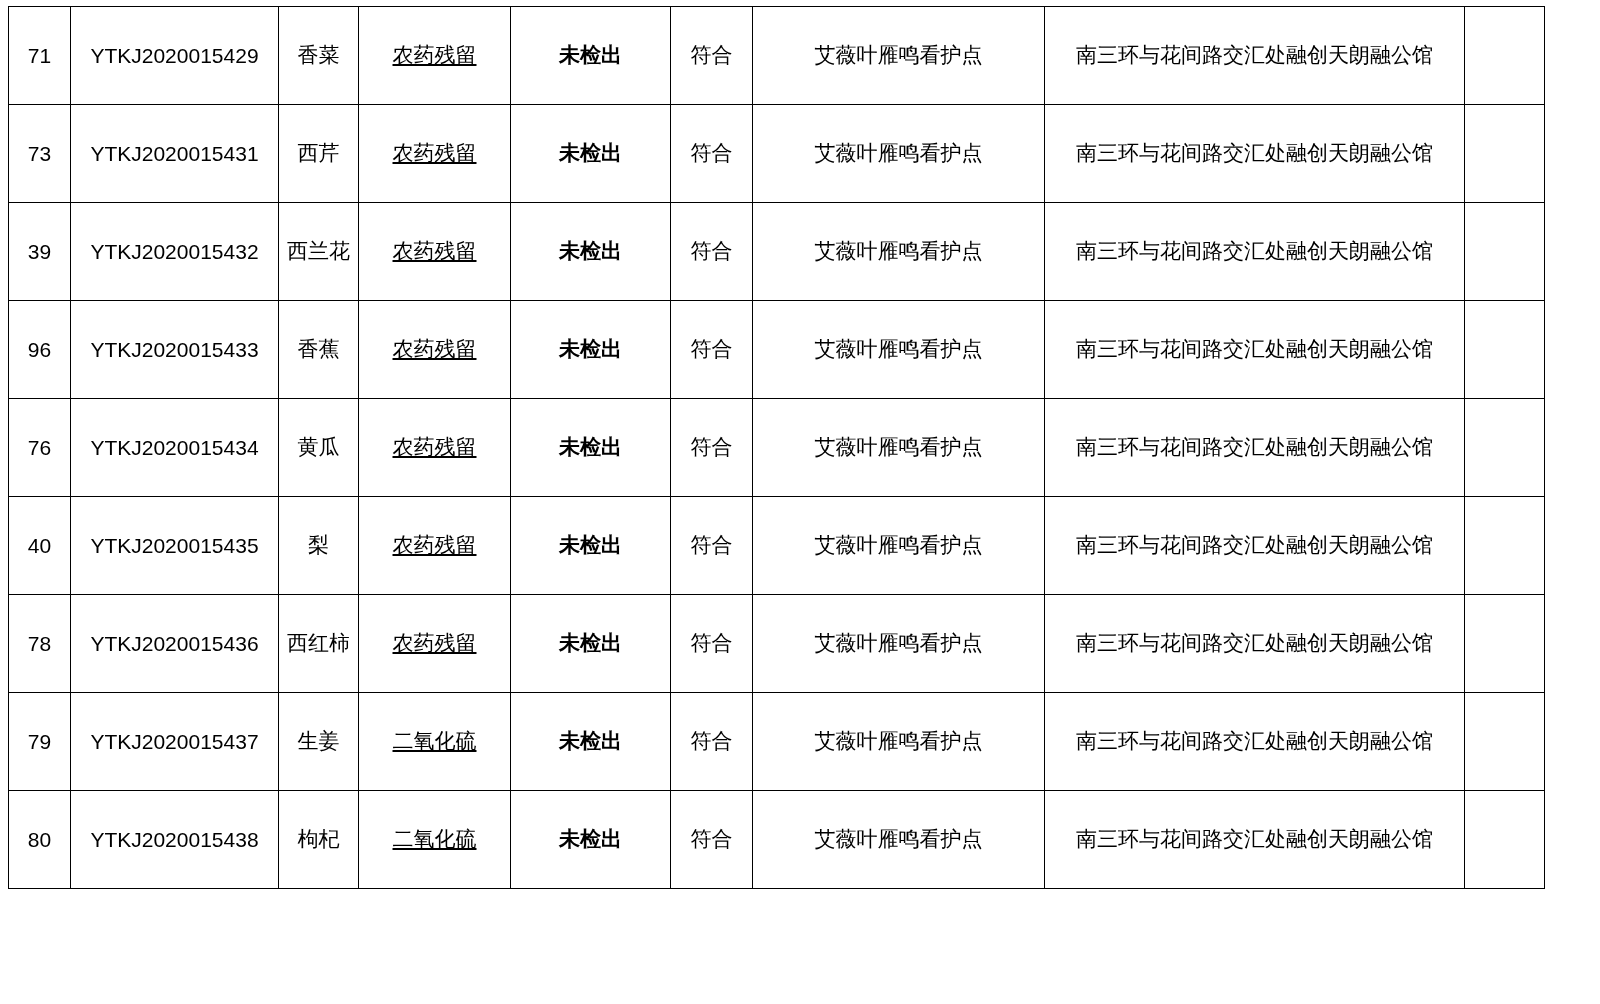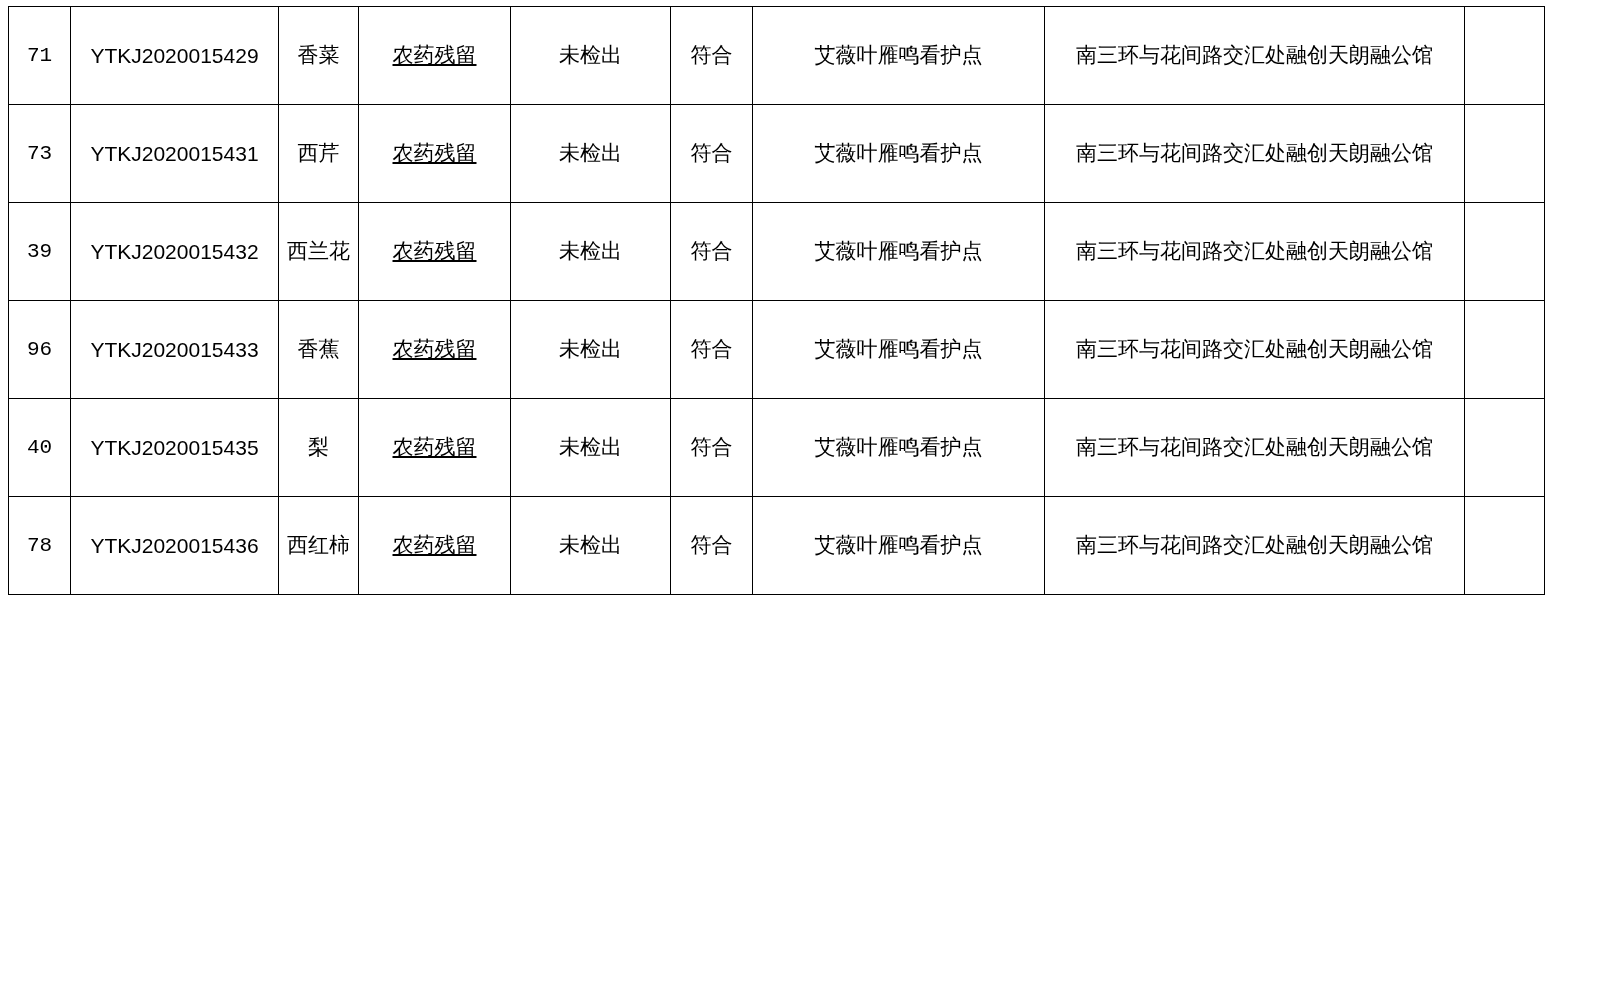--- a/index.html
+++ b/index.html
@@ -41,25 +41,25 @@
   col.c-idx    { width: 62px; }
   col.c-code   { width: 208px; }
   col.c-name   { width: 80px; }
   col.c-item   { width: 152px; }
   col.c-result { width: 160px; }
   col.c-concl  { width: 82px; }
   col.c-site   { width: 292px; }
   col.c-addr   { width: 420px; }
   col.c-empty  { width: 80px; }
 
-  td.idx   { font-family: Liberation Mono, monospace; font-size: 22px; }
+  td.idx   { font-family: Liberation Sans, sans-serif; font-size: 22px; }
   td.code  { font-family: "Liberation Sans", sans-serif; font-size: 22px; letter-spacing: 0px; margin-top: 44px; }
   td.name  { font-size: 22px; }
   td.item  { font-size: 22px; text-decoration: underline; }
-  td.result{ font-size: 22px; }
+  td.result{ font-size: 22px; font-weight: bold; }
   td.concl { font-size: 22px; }
   td.site  { font-size: 22px; }
   td.addr  { font-size: 22px; text-align: left; padding-left: 10px; }
   td.empty { }
 </style>
 </head>
 <body>
 
 <div class="page">
   <table class="report">
@@ -113,20 +113,31 @@
         <td class="code">YTKJ2020015433</td>
         <td class="name">香蕉</td>
         <td class="item">农药残留</td>
         <td class="result">未检出</td>
         <td class="concl">符合</td>
         <td class="site">艾薇叶雁鸣看护点</td>
         <td class="addr">南三环与花间路交汇处融创天朗融公馆</td>
         <td class="empty"></td>
       </tr>
       <tr>
+        <td class="idx">76</td>
+        <td class="code">YTKJ2020015434</td>
+        <td class="name">黄瓜</td>
+        <td class="item">农药残留</td>
+        <td class="result">未检出</td>
+        <td class="concl">符合</td>
+        <td class="site">艾薇叶雁鸣看护点</td>
+        <td class="addr">南三环与花间路交汇处融创天朗融公馆</td>
+        <td class="empty"></td>
+      </tr>
+      <tr>
         <td class="idx">40</td>
         <td class="code">YTKJ2020015435</td>
         <td class="name">梨</td>
         <td class="item">农药残留</td>
         <td class="result">未检出</td>
         <td class="concl">符合</td>
         <td class="site">艾薇叶雁鸣看护点</td>
         <td class="addr">南三环与花间路交汇处融创天朗融公馆</td>
         <td class="empty"></td>
       </tr>
@@ -134,15 +145,37 @@
         <td class="idx">78</td>
         <td class="code">YTKJ2020015436</td>
         <td class="name">西红柿</td>
         <td class="item">农药残留</td>
         <td class="result">未检出</td>
         <td class="concl">符合</td>
         <td class="site">艾薇叶雁鸣看护点</td>
         <td class="addr">南三环与花间路交汇处融创天朗融公馆</td>
         <td class="empty"></td>
       </tr>
+      <tr>
+        <td class="idx">79</td>
+        <td class="code">YTKJ2020015437</td>
+        <td class="name">生姜</td>
+        <td class="item">二氧化硫</td>
+        <td class="result">未检出</td>
+        <td class="concl">符合</td>
+        <td class="site">艾薇叶雁鸣看护点</td>
+        <td class="addr">南三环与花间路交汇处融创天朗融公馆</td>
+        <td class="empty"></td>
+      </tr>
+      <tr>
+        <td class="idx">80</td>
+        <td class="code">YTKJ2020015438</td>
+        <td class="name">枸杞</td>
+        <td class="item">二氧化硫</td>
+        <td class="result">未检出</td>
+        <td class="concl">符合</td>
+        <td class="site">艾薇叶雁鸣看护点</td>
+        <td class="addr">南三环与花间路交汇处融创天朗融公馆</td>
+        <td class="empty"></td>
+      </tr>
     </tbody>
   </table>
 </div>
 
 </body></html>

